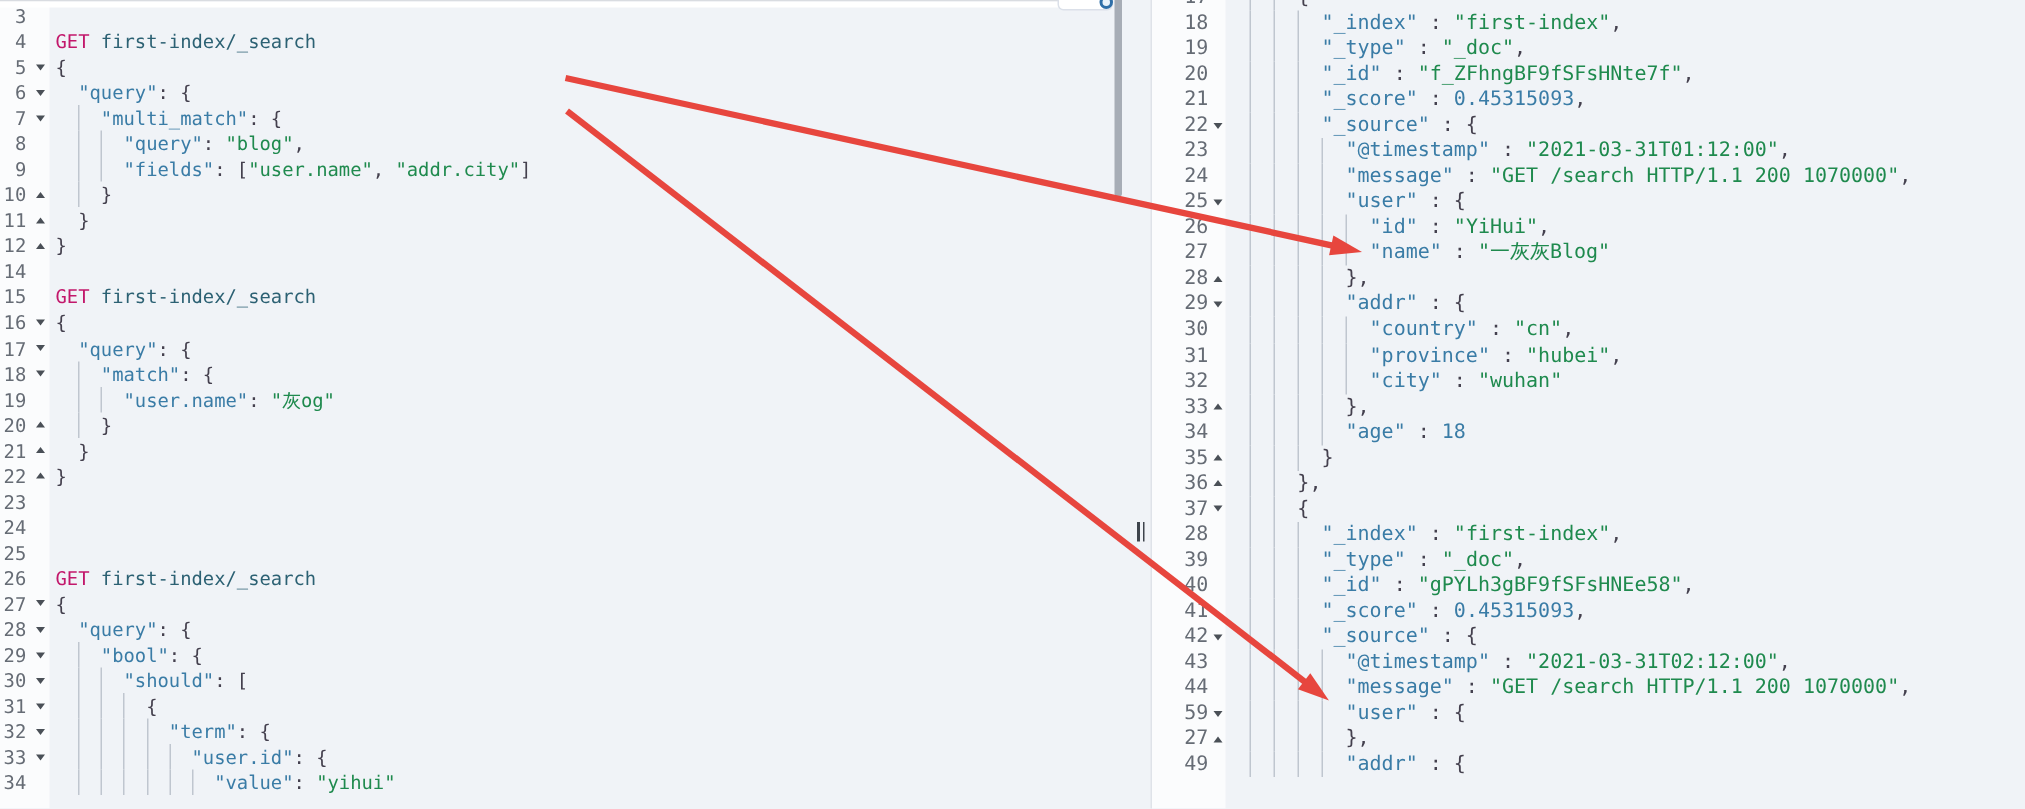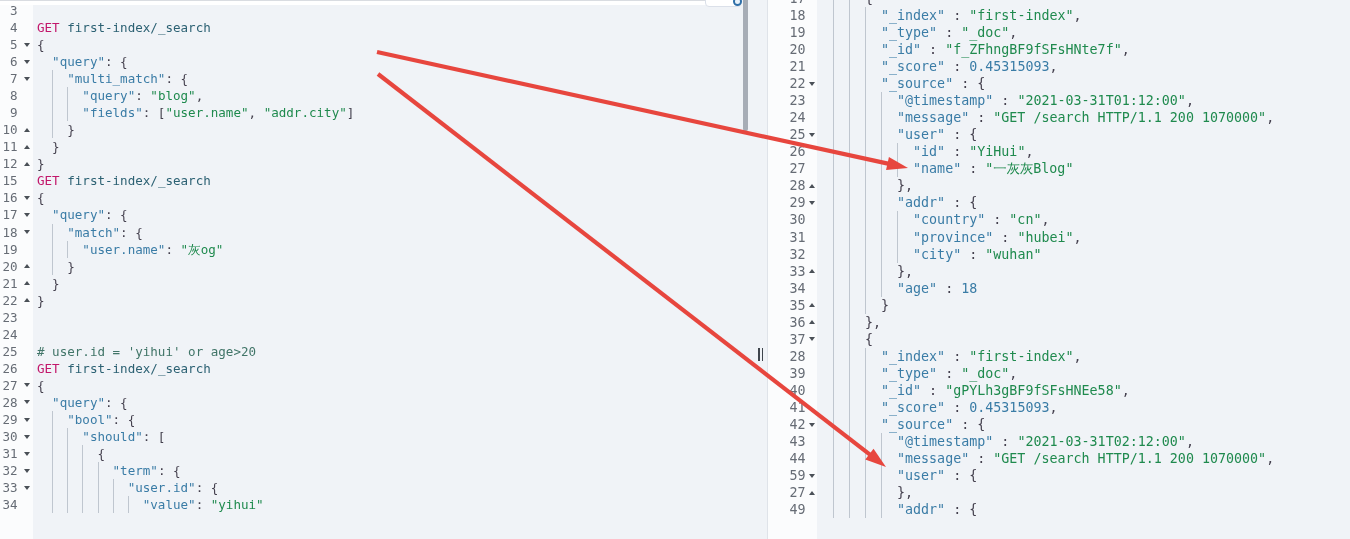--- a/index.html
+++ b/index.html
@@ -160,20 +160,24 @@
         <span class="num">11</span>
         <span class="fold close"></span>
         <span class="code"><span class="tk-p">  </span><span class="tk-p">}</span></span>
       </div>
       <div class="row">
         <span class="num">12</span>
         <span class="fold close"></span>
         <span class="code"><span class="tk-p">}</span></span>
       </div>
       <div class="row">
+        <span class="num">14</span>
+        <span class="code"></span>
+      </div>
+      <div class="row">
         <span class="num">15</span>
         <span class="code"><span class="tk-m">GET</span><span class="tk-p"> </span><span class="tk-u">first-index/_search</span></span>
       </div>
       <div class="row">
         <span class="num">16</span>
         <span class="fold open"></span>
         <span class="code"><span class="tk-p">{</span></span>
       </div>
       <div class="row">
         <span class="num">17</span>
@@ -211,21 +215,20 @@
       <div class="row">
         <span class="num">23</span>
         <span class="code"></span>
       </div>
       <div class="row">
         <span class="num">24</span>
         <span class="code"></span>
       </div>
       <div class="row">
         <span class="num">25</span>
-        <span class="code"><span class="tk-c"># user.id = 'yihui' or age&gt;20</span></span>
       </div>
       <div class="row">
         <span class="num">26</span>
         <span class="code"><span class="tk-m">GET</span><span class="tk-p"> </span><span class="tk-u">first-index/_search</span></span>
       </div>
       <div class="row">
         <span class="num">27</span>
         <span class="fold open"></span>
         <span class="code"><span class="tk-p">{</span></span>
       </div>

